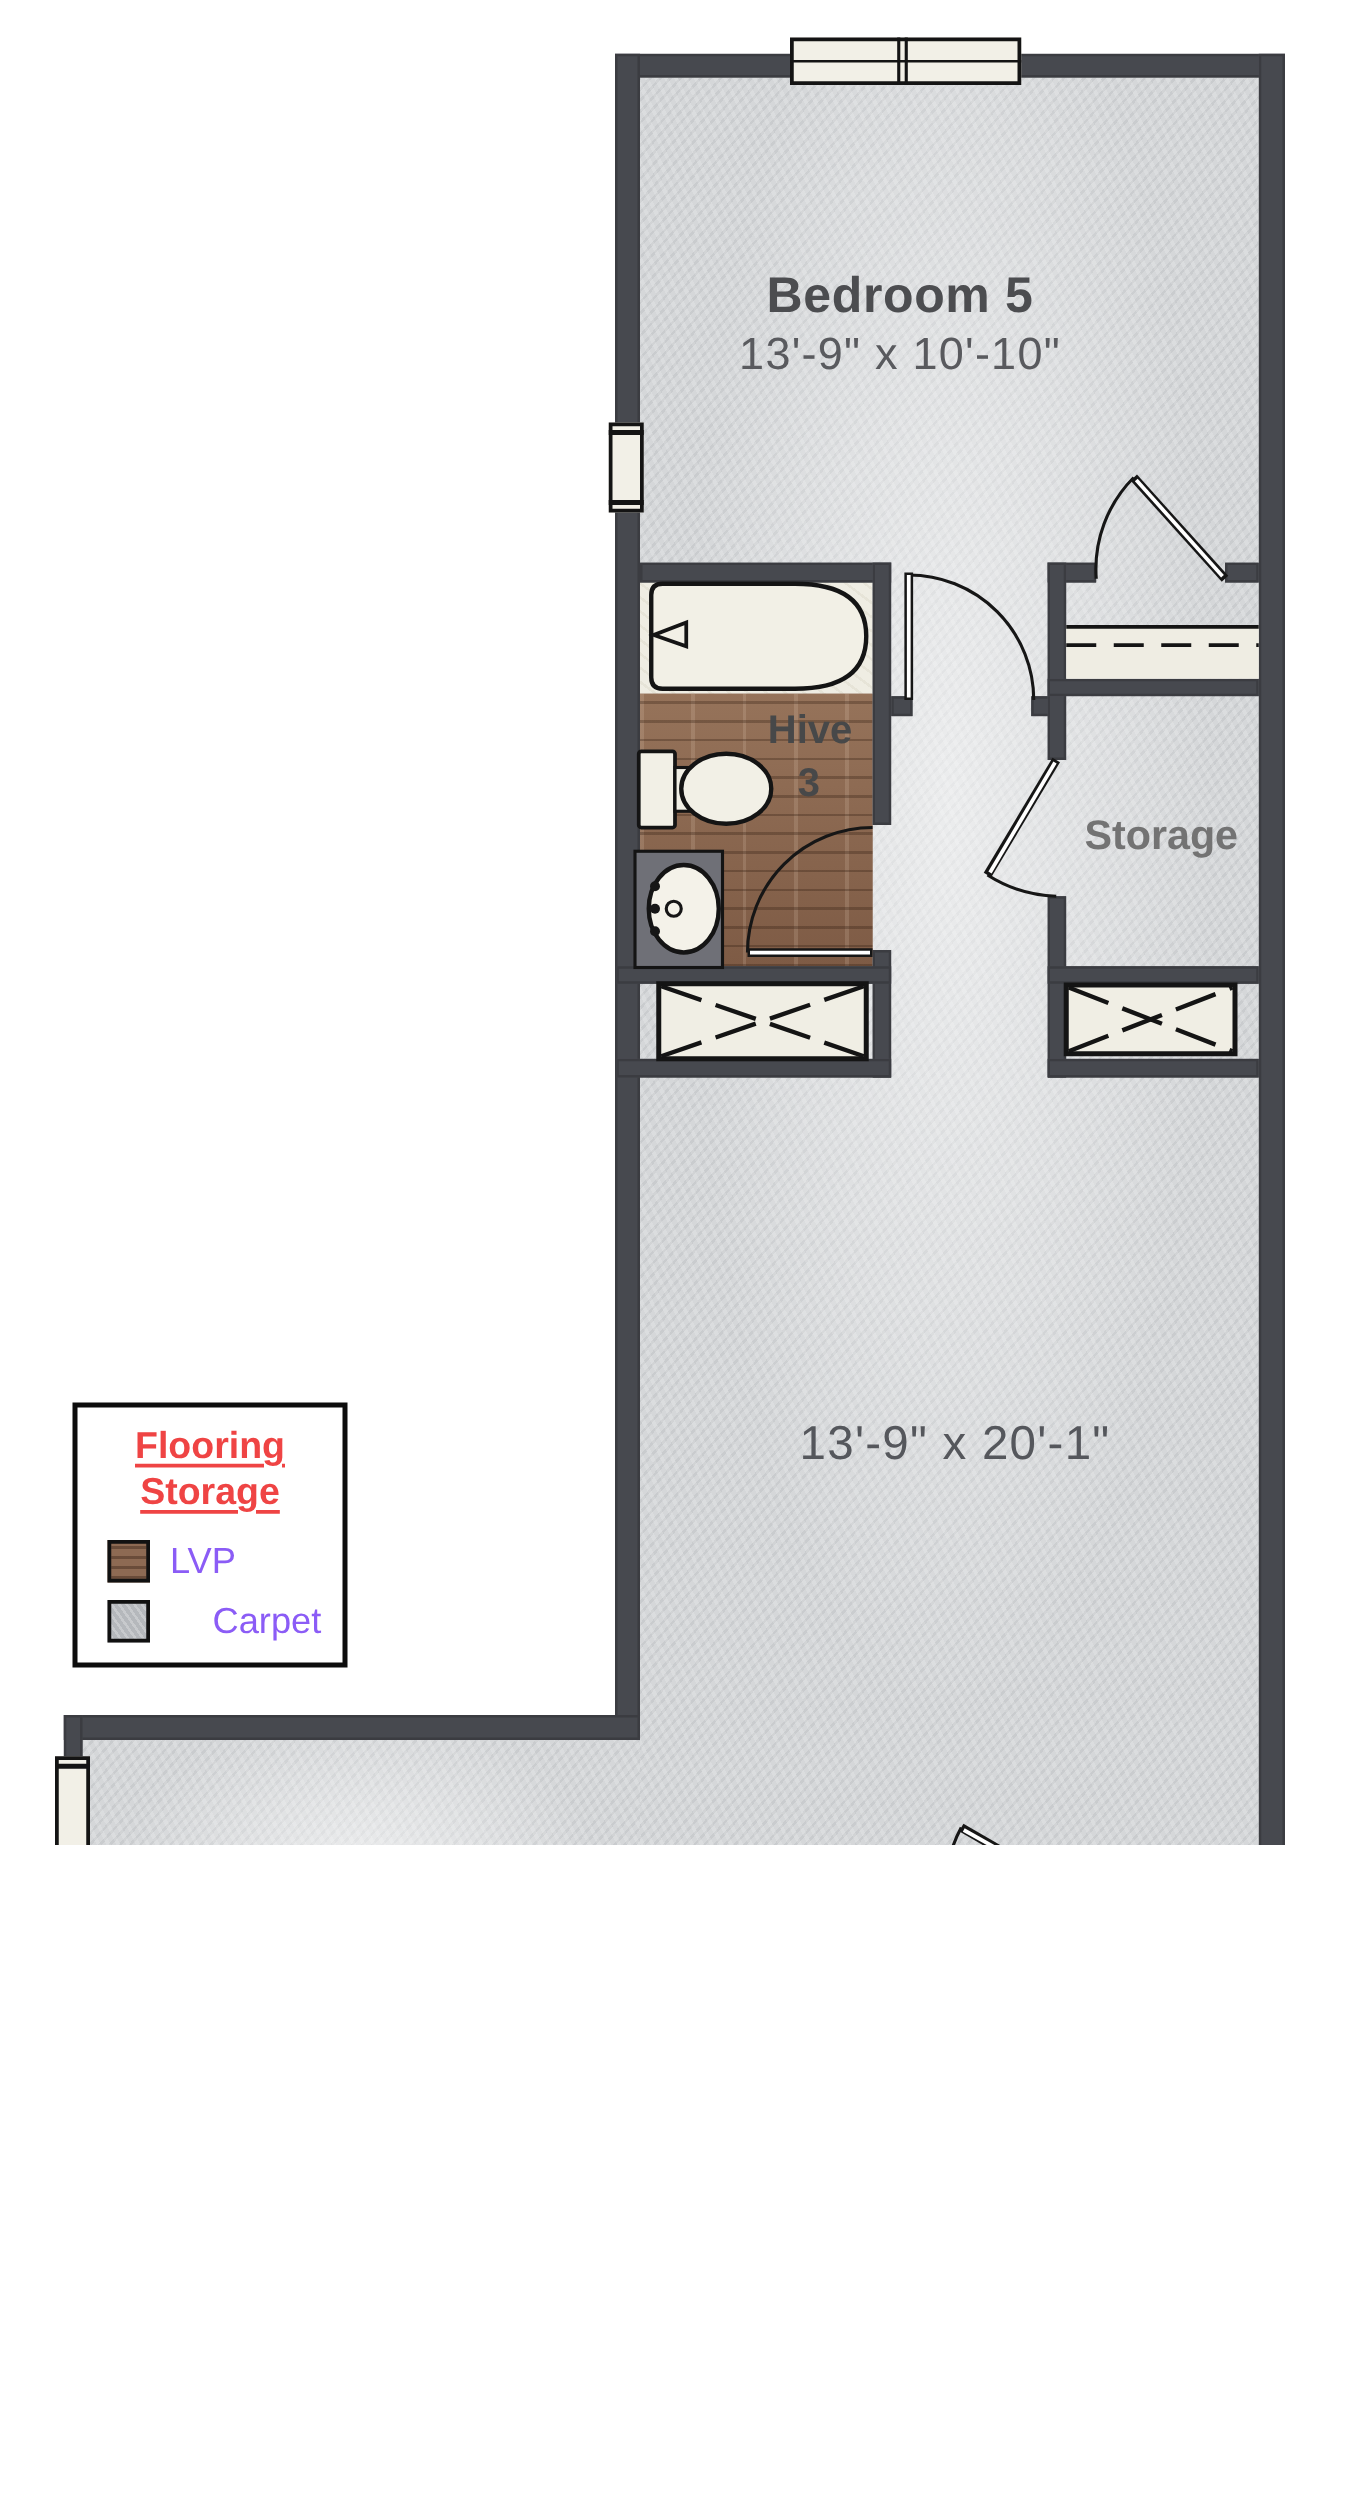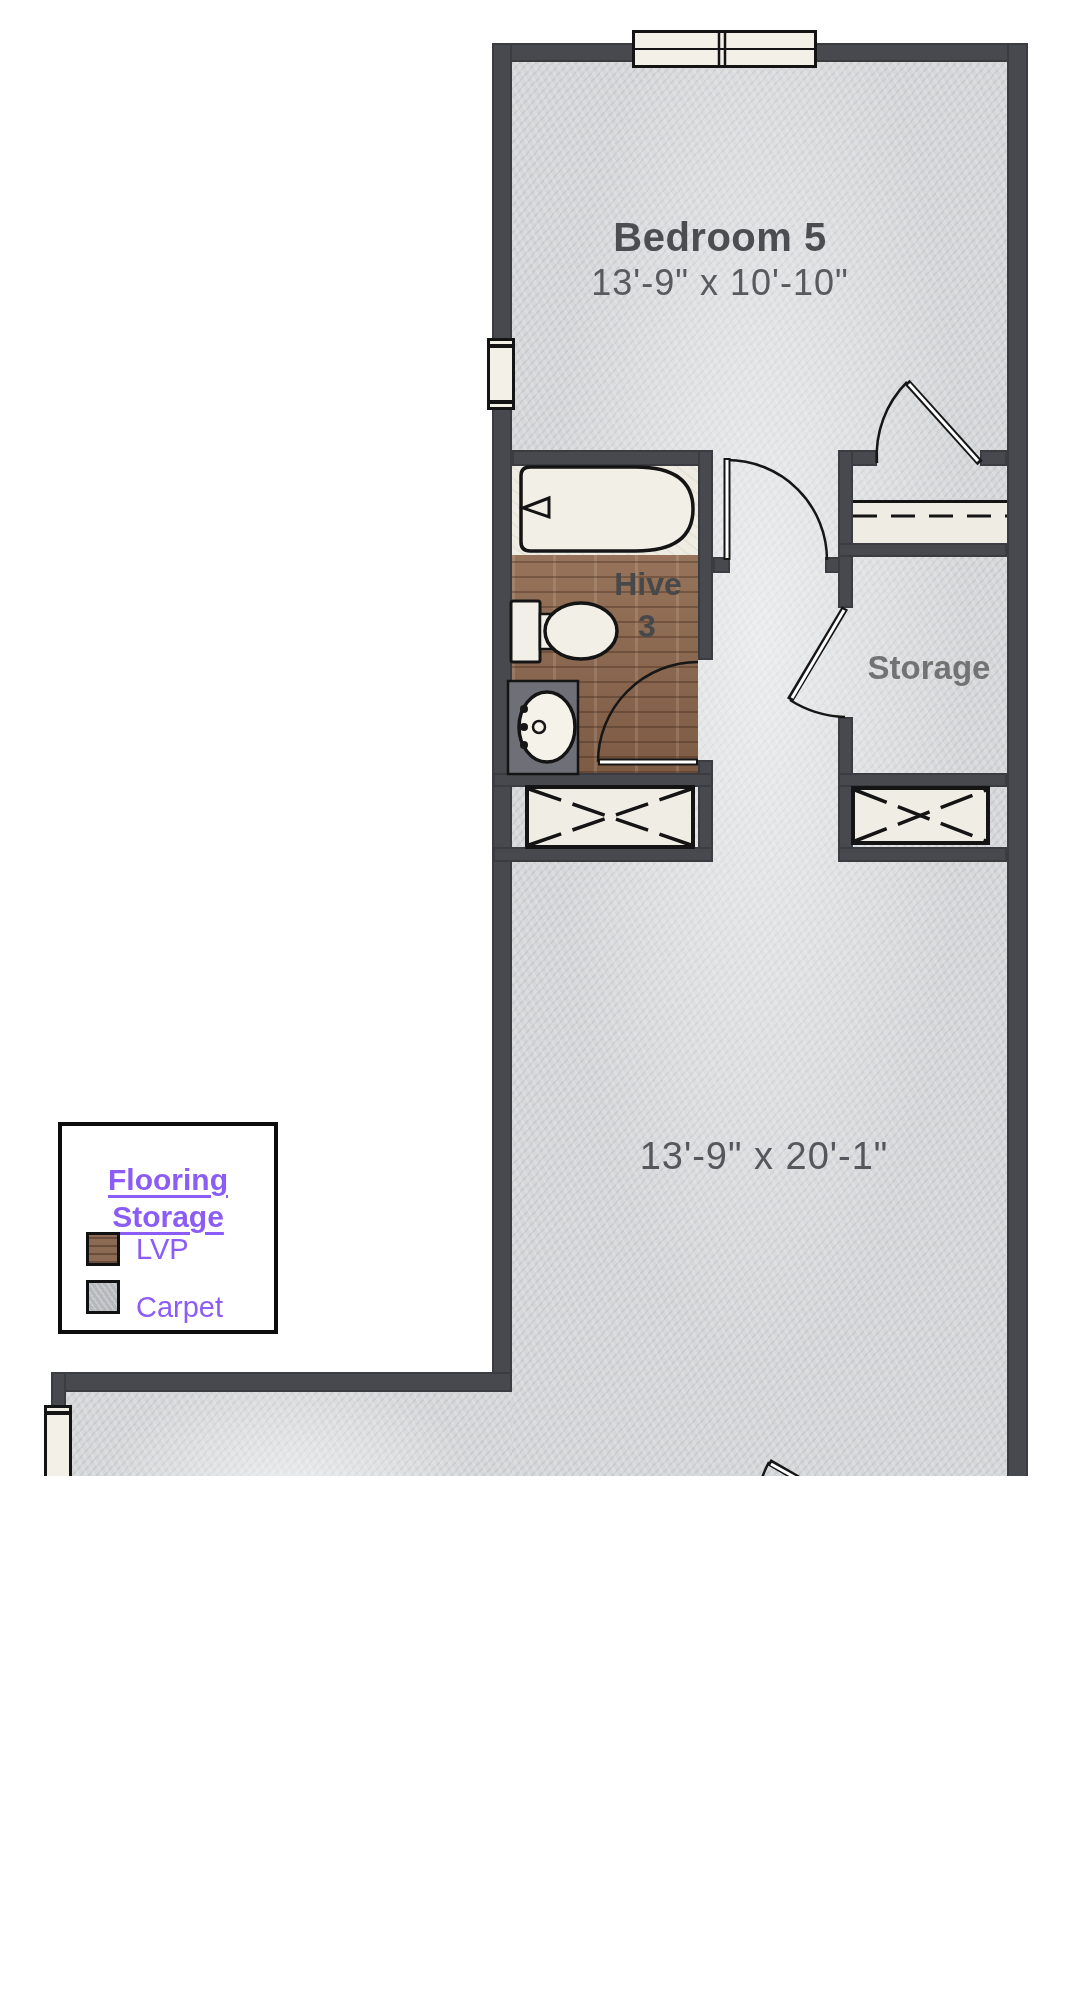--- a/index.html
+++ b/index.html
@@ -16,21 +16,21 @@
      repeating-linear-gradient(0deg, rgba(46,26,14,.30) 0 2px, rgba(0,0,0,0) 2px 15px),
      repeating-linear-gradient(90deg, rgba(255,235,215,.14) 0 3px, rgba(0,0,0,0) 3px 41px),
      linear-gradient(180deg,#96735a,#7e5b45);}
   .window{position:absolute;background:#f2f0e7;border:3px solid #141414;box-sizing:border-box;}
   .label{position:absolute;transform:translate(-50%,-50%);white-space:nowrap;color:#737373;}
   .room-title{font-weight:bold;}
   svg.linework{position:absolute;left:0;top:0;z-index:6;pointer-events:none;}
   .legend-box{position:absolute;left:58px;top:1122px;width:220px;height:212px;background:#fff;
       border:4px solid #0d0d0d;box-sizing:border-box;z-index:7;}
   .legend-title{position:absolute;left:50%;transform:translateX(-50%);font-weight:bold;font-size:30px;
-      color:#8b5cf6;text-decoration:underline;text-underline-offset:5px;text-decoration-thickness:3px;margin-top:23px;}
+      color:#ef4444;text-decoration:underline;text-underline-offset:5px;text-decoration-thickness:3px;}
   .swatch{position:absolute;width:34px;height:34px;border:3px solid #111;box-sizing:border-box;}
   .swatch-carpet{background-image:repeating-linear-gradient(55deg, rgba(255,255,255,.25) 0 2px, rgba(0,0,0,0) 2px 5px);}
   .swatch-lvp{background-image:repeating-linear-gradient(0deg, rgba(40,20,10,.35) 0 2px, rgba(0,0,0,0) 2px 8px);}
   .legend-item-label{position:absolute;left:74px;height:34px;line-height:34px;font-size:29px;color:#8b5cf6;}
   .dashed-area{position:absolute;left:278px;top:1680px;width:580px;height:270px;
       background-color:#ebe9dd;background-image:repeating-linear-gradient(37deg, rgba(205,201,183,.3) 0 2px, rgba(0,0,0,0) 2px 9px);
       border-left:4px dashed #111;border-right:4px dashed #111;border-bottom:4px dashed #111;box-sizing:border-box;}
   .dashed-divider{position:absolute;left:290px;top:0;bottom:0;width:0;border-left:4px dashed #111;}
   .shelf{position:absolute;left:853px;top:500px;width:154px;height:43px;background:#efede3;
       border-top:3px solid #141414;box-sizing:border-box;z-index:3;}
@@ -208,17 +208,17 @@
   <div class="label room-title z5" style="left:929px;top:668px;font-size:33px;">Storage</div>
 
   <div class="label z5" style="left:764px;top:1156px;font-size:38px;color:#55575c;letter-spacing:1px;">13'-9" x 20'-1"</div>
 
   <div class="legend-box">
     <div class="legend-title" style="top:14px;">Flooring</div>
     <div class="legend-title" style="top:51px;">Storage</div>
     <div class="swatch swatch-lvp" style="left: 24px; top: 106px; background-color: rgb(141, 106, 83);"></div>
     <div class="legend-item-label" style="top:106px;">LVP</div>
     <div class="swatch swatch-carpet" style="left: 24px; top: 154px; background-color: rgb(181, 184, 188);"></div>
-    <div class="legend-item-label" style="top:164px;">Carpet</div>
+    <div class="legend-item-label" style="top:154px;margin-left:34px;">Carpet</div>
   </div>
 
 
 </div>
 
 </body></html>

